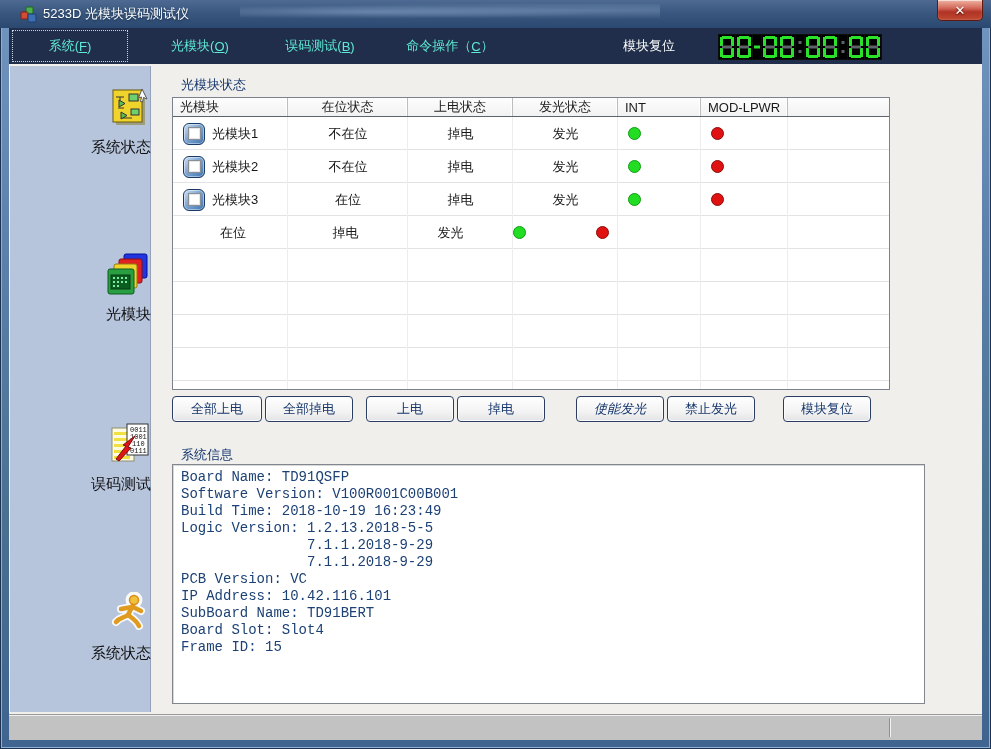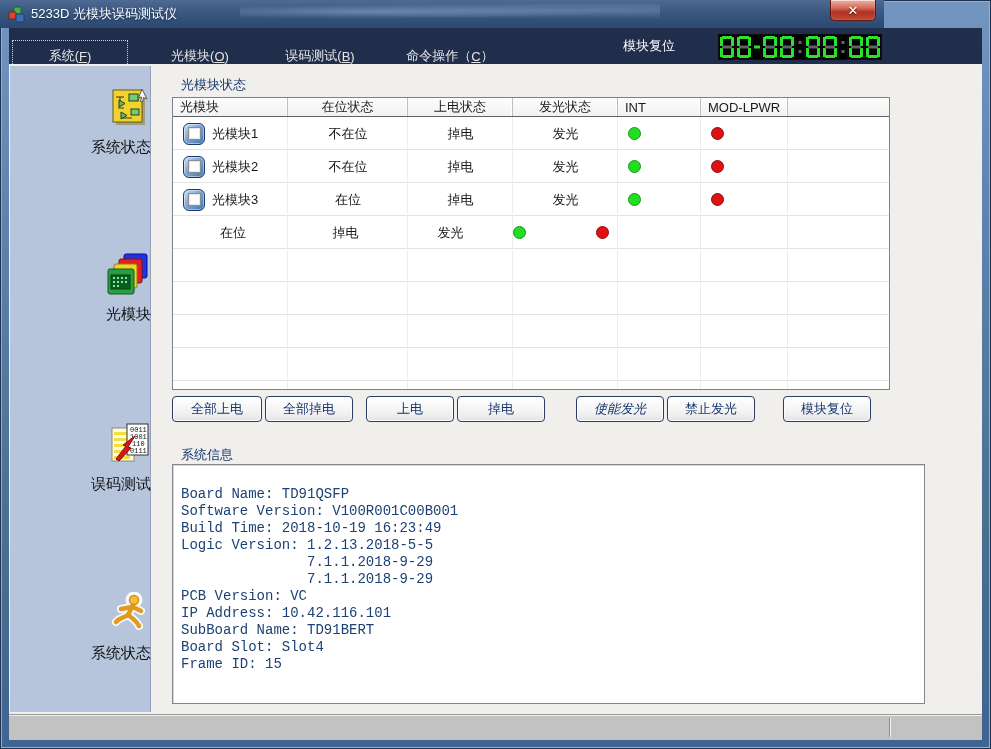--- a/index.html
+++ b/index.html
@@ -4,42 +4,42 @@
 <style>
   html,body{margin:0;padding:0;background:#777;}
   *{box-sizing:border-box;}
   body{font-family:"Liberation Sans","DejaVu Sans",sans-serif;}
 
   .frame{position:relative;width:991px;height:749px;
     background:linear-gradient(180deg,#7396c0 0%,#5e82ad 30%,#49708f 70%,#3f6490 100%);
     box-shadow:inset 0 0 0 1px #1c3250, inset 0 0 0 2px #8fb0d4;overflow:hidden;}
 
   
-  .titlebar{position:absolute;left:0;top:0;width:884px;height:28px;
+  .titlebar{position:absolute;left:0;top:0;width:991px;height:28px;
     background:linear-gradient(180deg,#4e6a92 0%,#3a577f 45%,#2b4870 100%);
-    display:flex;align-items:center;padding-left:8px;}
+    display:flex;align-items:center;padding-left:20px;}
   .titlebar::after{content:"";position:absolute;left:240px;top:4px;width:420px;height:16px;
     background:radial-gradient(ellipse at 30% 50%,rgba(173,199,231,.35),rgba(173,199,231,0) 60%),
                radial-gradient(ellipse at 85% 40%,rgba(173,199,231,.28),rgba(173,199,231,0) 65%);
     pointer-events:none;}
   .app-icon{width:17px;height:17px;margin-right:6px;display:inline-block;}
   .title-text{color:#fff;font-size:13px;text-shadow:0 1px 2px #132a45;}
   .close-btn{position:absolute;right:8px;top:0;width:46px;height:21px;
     background:linear-gradient(180deg,#efb3a2 0%,#d4695a 40%,#b03224 60%,#c04a32 100%);
     border:1px solid #5e1a12;border-top:none;border-radius:0 0 5px 5px;
     box-shadow:inset 0 1px 0 rgba(255,255,255,.55), inset 0 0 2px rgba(255,255,255,.35);
     color:#fff;font-size:13px;font-weight:bold;display:flex;align-items:center;justify-content:center;
     text-shadow:0 1px 2px #441008;cursor:default;}
 
   
   .client{position:absolute;left:9px;top:28px;width:973px;height:712px;background:#f0efec;}
 
   
   .menubar{position:absolute;left:0;top:0;width:973px;height:36px;background:#212e4b;}
-  .menu-item{position:absolute;top:12px;height:32px;width:116px;color:#e5e5e5;font-size:13px;
+  .menu-item{position:absolute;top:2px;height:32px;width:116px;color:#5eead4;font-size:13px;
     display:flex;align-items:center;justify-content:center;cursor:default;}
   .menu-item.focused{border:1px dotted #c9d3e3;}
   .menu-item u{text-decoration:underline;}
   .elapsed-label{position:absolute;left:599px;top:0;width:82px;height:36px;color:#fff;font-size:13px;
     display:flex;align-items:center;justify-content:center;}
   .clock{position:absolute;left:709px;top:6px;height:26px;display:flex;gap:1px;
     background:#0b0f0b;padding:1px;}
   .clock-cell{display:block;background:#000;height:24px;}
 
   
@@ -88,21 +88,21 @@
   
   .btn-row{position:absolute;left:20px;top:332px;height:26px;display:flex;}
   .btn{height:26px;width:88px;font-size:13px;color:#15356b;
     background:linear-gradient(180deg,#ffffff 0%,#f3f3f3 60%,#e4e4e6 100%);
     border:1px solid #2b3d62;border-radius:4px;
     box-shadow:inset 0 0 0 1px #fafbfd;display:flex;align-items:center;justify-content:center;cursor:default;}
 
   
   .info-box{position:absolute;left:20px;top:400px;width:753px;height:240px;background:#fff;
     border:1px solid #82878f;box-shadow:inset 1px 1px 0 #d9d9d9;overflow:hidden;}
-  .info-box pre{margin:21px 0 0 8px;font-family:"Liberation Mono","DejaVu Sans Mono",monospace;
+  .info-box pre{margin:4px 0 0 8px;font-family:"Liberation Mono","DejaVu Sans Mono",monospace;
     font-size:14px;line-height:17px;color:#1c4175;}
 
   
   .statusbar{position:absolute;left:0;top:686px;width:973px;height:26px;background:#c2c2c2;
     border-top:1px solid #9a9a9a;box-shadow:inset 0 1px 0 #efefef;}
   .sb-div{position:absolute;left:880px;top:3px;bottom:3px;width:2px;
     border-left:1px solid #8f8f8f;border-right:1px solid #f2f2f2;}
 </style>
 </head>
 <body>

